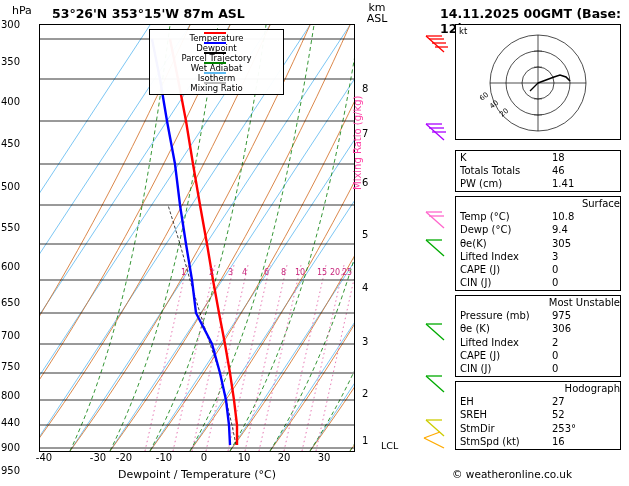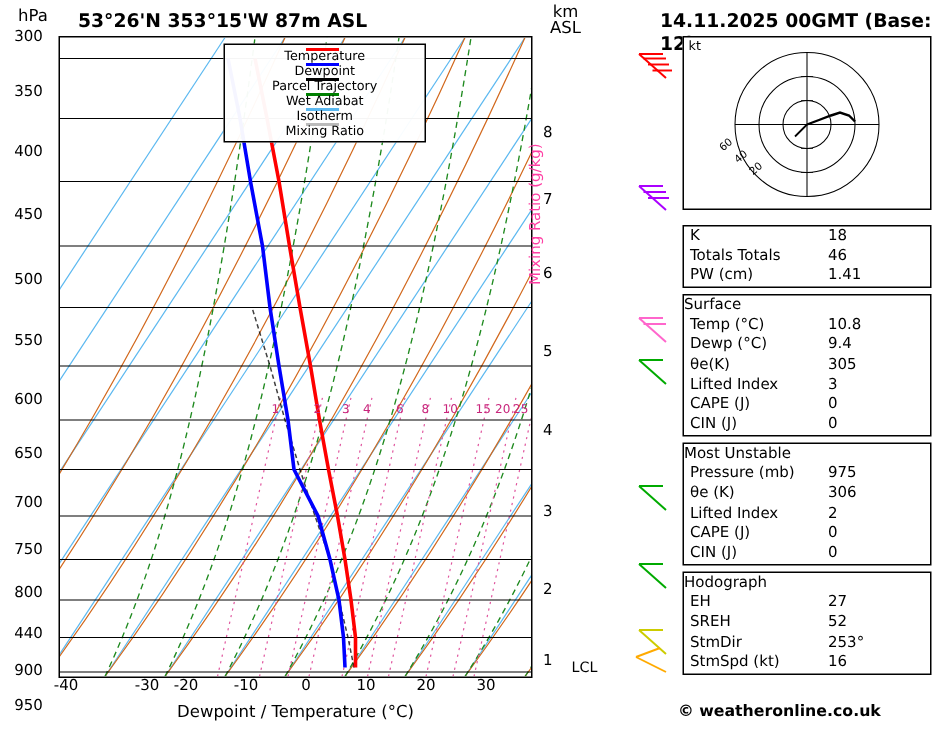--- a/index.html
+++ b/index.html
@@ -8,21 +8,21 @@
 
   
   .hpa-label{position:absolute;left:12px;top:4px;font-size:11px;color:#000;}
   .km-label{position:absolute;left:360px;top:2px;font-size:11px;color:#000;text-align:center;width:34px;line-height:11px;}
   .title-left{position:absolute;left:52px;top:6px;font-size:12.5px;color:#000;font-weight:bold;letter-spacing:0px;}
   .title-right{position:absolute;left:440px;top:6px;font-size:12.5px;color:#000;font-weight:bold;}
 
   .plot{position:absolute;left:39px;top:24px;width:316px;height:428px;border:1px solid #000;box-sizing:border-box;overflow:hidden;background:#fff;}
   .plot svg{position:absolute;left:0;top:0;}
 
-  .ytick{position:absolute;right:0;width:36px;text-align:center;font-size:10px;color:#000;transform:translateY(-6px);}
+  .ytick{position:absolute;right:0;width:36px;text-align:left;font-size:10px;color:#000;transform:translateY(-6px);}
   .ylabels{position:absolute;left:0;top:24px;width:37px;height:428px;}
   .xlabels{position:absolute;left:39px;top:452px;width:316px;height:16px;}
   .xtick{position:absolute;font-size:10px;color:#000;transform:translateX(-50%);}
   .xaxis-title{position:absolute;left:39px;top:468px;width:316px;text-align:center;font-size:11px;color:#000;}
 
   .kmlabels{position:absolute;left:356px;top:24px;width:40px;height:428px;}
   .kmtick{position:absolute;left:6px;font-size:10px;color:#000;transform:translateY(-6px);}
 
   
   .legend{position:absolute;left:109px;top:4px;width:135px;border:1px solid #000;background:rgba(255,255,255,0.96);padding:2px 3px;box-sizing:border-box;}
@@ -34,22 +34,22 @@
   .mixaxis{position:absolute;left:352px;top:190px;font-size:10px;color:#ff3fa4;transform:rotate(-90deg);transform-origin:left top;white-space:nowrap;}
   .lcl{position:absolute;left:381px;top:440px;font-size:9.5px;color:#000;}
 
   
   .hodo-box{position:absolute;left:455px;top:24px;width:166px;height:116px;border:1px solid #000;box-sizing:border-box;background:#fff;}
   .kt{position:absolute;left:3px;top:1px;font-size:8.5px;color:#000;}
   .tbl{position:absolute;border:1px solid #000;box-sizing:border-box;background:#fff;}
   .tbl .row{display:flex;font-size:10px;color:#000;line-height:13.2px;height:13.2px;padding-left:4px;}
   .tbl .row .k{width:92px;}
   .tbl .row .v{flex:1;}
-  .tbl .hdr{text-align:left;font-size:10px;line-height:13.2px;height:13.2px;color:#000;}
-  .copyright{position:absolute;left:452px;top:468px;font-size:10.5px;color:#000;font-weight:bold;}
+  .tbl .hdr{text-align:right;font-size:10px;line-height:13.2px;height:13.2px;color:#000;}
+  .copyright{position:absolute;left:452px;top:468px;font-size:10.5px;color:#000;font-weight:normal;}
 
   .wind-barbs{position:absolute;left:420px;top:24px;width:34px;height:428px;}
 </style>
 </head>
 <body>
 
 <div class="root">
 
   <div class="hpa-label">hPa</div>
   <div class="km-label">km<br>ASL</div>

